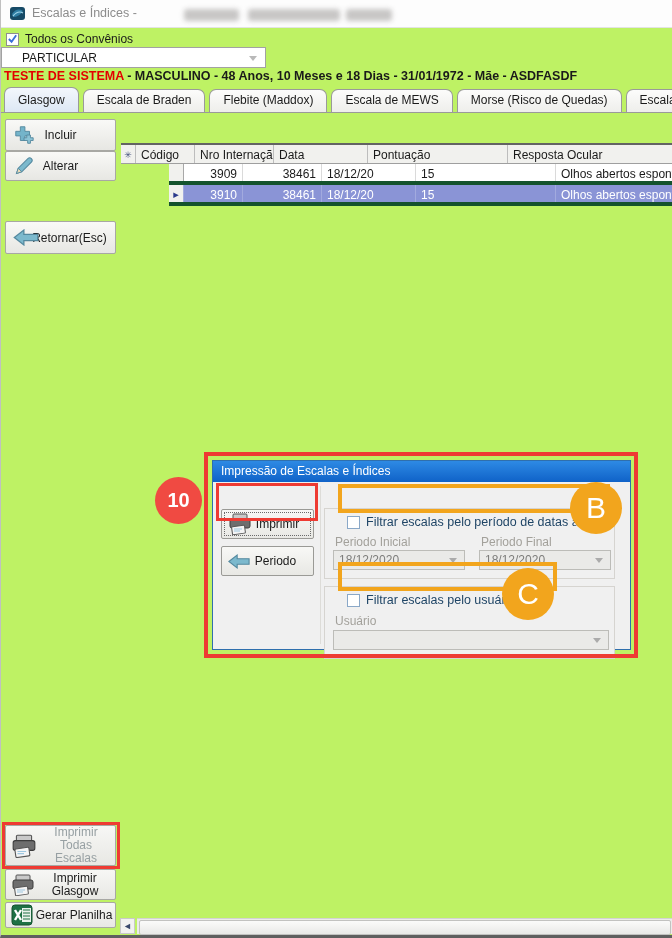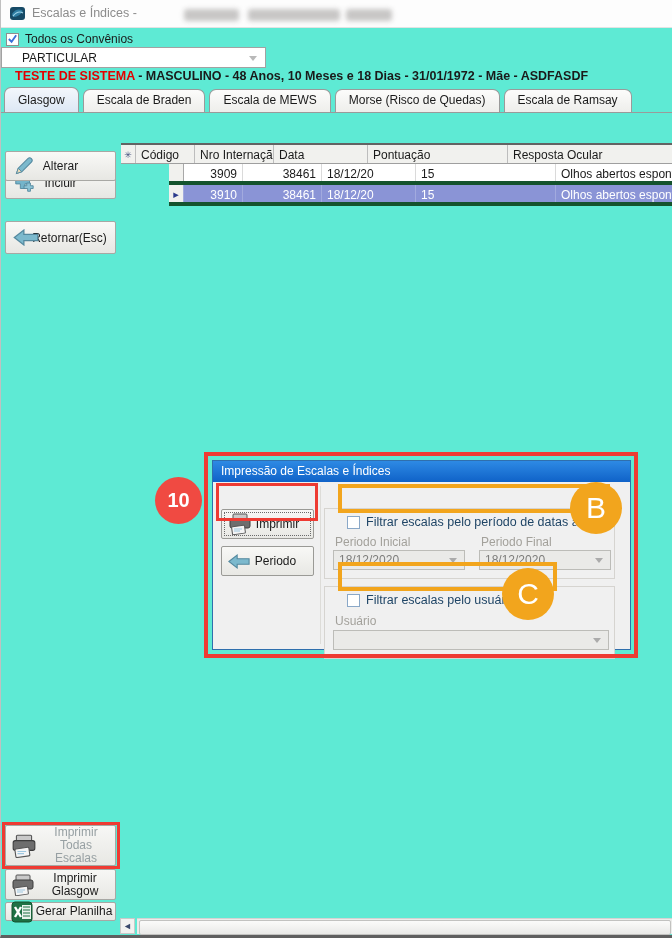--- a/index.html
+++ b/index.html
@@ -1,44 +1,44 @@
 <!DOCTYPE html>
 <html><head>
 <meta charset="utf-8">
 <style>
   html,body{margin:0;padding:0;}
   body{width:672px;height:938px;background:#f0f0f0;font-family:"Liberation Sans","DejaVu Sans",sans-serif;font-size:12px;color:#1a1a1a;overflow:hidden;}
-  #app{position:relative;width:672px;height:938px;background:#5eead4;border-left:1px solid #c0c0c0;border-bottom:3px solid #5f5f5f;box-sizing:border-box;overflow:hidden;}
+  #app{position:relative;width:672px;height:938px;background:#bef264;border-left:1px solid #c0c0c0;border-bottom:3px solid #5f5f5f;box-sizing:border-box;overflow:hidden;}
 
   
   .titlebar{position:absolute;left:0;top:0;width:672px;height:27px;background:#fdfdfd;border-bottom:1px solid #e3e3e3;}
   .app-icon{position:absolute;left:8px;top:5px;width:17px;height:17px;}
   .title-text{position:absolute;left:31px;top:6px;color:#8c8c8c;font-size:12.5px;white-space:nowrap;}
   .blurblock{position:absolute;top:9px;height:12px;background:#b6b4b3;border-radius:3px;filter:blur(2.5px);opacity:.75;}
   .blur1{left:183px;width:55px;} .blur2{left:247px;width:92px;} .blur3{left:345px;width:46px;}
 
   
   .cbrow{position:absolute;left:5px;top:31px;height:16px;display:flex;align-items:center;gap:6px;cursor:default;}
   .cbbox{width:13px;height:13px;background:#fff;border:1px solid #8e8e8e;box-sizing:border-box;display:flex;align-items:center;justify-content:center;}
   .convenio{position:absolute;left:0;top:47px;width:265px;height:21px;background:#fff;border:1px solid #a2a2a2;box-sizing:border-box;display:flex;align-items:center;padding-left:20px;}
   .dd-arrow{width:0;height:0;border-left:4px solid transparent;border-right:4px solid transparent;border-top:5px solid #9a9a9a;}
   .convenio .dd-arrow{position:absolute;right:8px;top:8px;border-top-color:#b9b9b9;}
 
   .patientbar{position:absolute;left:3px;top:69px;font-weight:bold;font-size:12.5px;white-space:nowrap;}
-  .patientbar .red{color:#e30000;margin-left:11px;}
+  .patientbar .red{color:#e30000;}
 
   
   .tabs{position:absolute;left:0;top:86px;width:672px;height:27px;display:flex;align-items:flex-end;gap:4px;padding-left:3px;border-bottom:1px solid #9a9a9a;box-sizing:border-box;overflow:hidden;}
   .tab{height:22px;line-height:21px;padding:0 13px;border:1px solid #9a9a9a;border-bottom:none;border-radius:7px 7px 0 0;background:linear-gradient(#fcfcfb,#eeeeeb);white-space:nowrap;flex:0 0 auto;cursor:default;}
   .tab.active{height:25px;line-height:25px;background:linear-gradient(#f3f7fc,#dce7f4);position:relative;z-index:2;margin-bottom:-1px;}
 
   
   .sbtn{position:absolute;left:4px;width:111px;background:linear-gradient(#f9f9f7,#e7e7e3);border:1px solid #a8a8a4;border-radius:2px;box-sizing:border-box;display:flex;align-items:center;justify-content:center;cursor:default;}
   .sbtn .ic{position:absolute;left:7px;}
-  #btn-incluir{top:119px;height:32px;margin-top:48px;} #btn-alterar{top:151px;height:30px;}
+  #btn-incluir{top:119px;height:32px;} #btn-alterar{top:151px;height:30px;}
   #btn-excluir{top:184px;height:30px;} #btn-retornar{top:221px;height:33px;}
   #btn-retornar .lbl{margin-left:18px;}
 
   
   .filter{position:absolute;left:121px;top:119px;width:348px;height:21px;background:#fff;border:1px solid #a5a5a5;box-sizing:border-box;display:flex;align-items:center;padding-left:6px;color:#5d5d5d;}
   .filter .dd-arrow{position:absolute;right:10px;top:8px;}
 
   
   .grid{position:absolute;left:120px;top:143px;width:552px;}
   .g-row{display:flex;height:21px;box-sizing:border-box;}
@@ -89,21 +89,21 @@
   .badge{position:absolute;border-radius:50%;color:#fff;display:flex;align-items:center;justify-content:center;z-index:6;}
   #badge-10{left:154px;top:477px;width:47px;height:47px;background:#f04a42;font-size:20px;font-weight:bold;}
   #badge-b,#badge-c{width:52px;height:52px;background:#f2a51d;font-size:30px;}
   #badge-b{left:569px;top:482px;} #badge-c{left:501px;top:568px;}
 
   
   .fbtn{position:absolute;left:4px;width:111px;background:linear-gradient(#f7f7f5,#e8e8e4);border:1px solid #a8a8a4;border-radius:2px;box-sizing:border-box;display:flex;align-items:center;cursor:default;z-index:2;}
   .fbtn .ic{margin-left:5px;flex:0 0 auto;}
   .fbtn .txt{flex:1;text-align:center;line-height:13px;}
   #btn-todas{top:825px;height:41px;} #btn-todas .txt{color:#97a0a3;}
-  #btn-glasgow{top:869px;height:31px;} #btn-planilha{top:902px;height:19px;}
+  #btn-glasgow{top:869px;height:31px;} #btn-planilha{top:902px;height:26px;}
 
   
   .hscroll-arrow{position:absolute;left:119px;top:918px;width:15px;height:16px;background:#f2f2f0;border:1px solid #c9c9c9;box-sizing:border-box;display:flex;align-items:center;justify-content:center;color:#39486b;font-size:9px;line-height:1;}
   .hscroll-track{position:absolute;left:136px;top:918px;width:536px;height:16px;background:#ececea;border-top:1px solid #d3d3d3;box-sizing:border-box;}
   .hscroll-thumb{position:absolute;left:2px;top:1px;right:2px;height:13px;background:linear-gradient(#fbfbfa,#e9e9e7);border:1px solid #c2c2c0;border-radius:2px;}
 
   svg{display:block;}
 </style>
 </head>
 <body>
@@ -168,20 +168,21 @@
   <div class="convenio">
     <span>PARTICULAR</span>
     <span class="dd-arrow"></span>
   </div>
 
   <div class="patientbar"><span class="red">TESTE DE SISTEMA</span><span> - MASCULINO - 48 Anos, 10 Meses e 18 Dias - 31/01/1972 - Mãe - ASDFASDF</span></div>
 
   <div class="tabs">
     <div class="tab active">Glasgow</div>
     <div class="tab">Escala de Braden</div>
+    <div class="tab">Flebite (Maddox)</div>
     <div class="tab">Escala de MEWS</div>
     <div class="tab">Morse (Risco de Quedas)</div>
     <div class="tab">Escala de Ramsay</div>
 
   </div>
 
   <div class="sbtn" id="btn-incluir">
     <span class="ic">
         <svg width="22" height="22">
           <use href="#sym-plus"></use>

